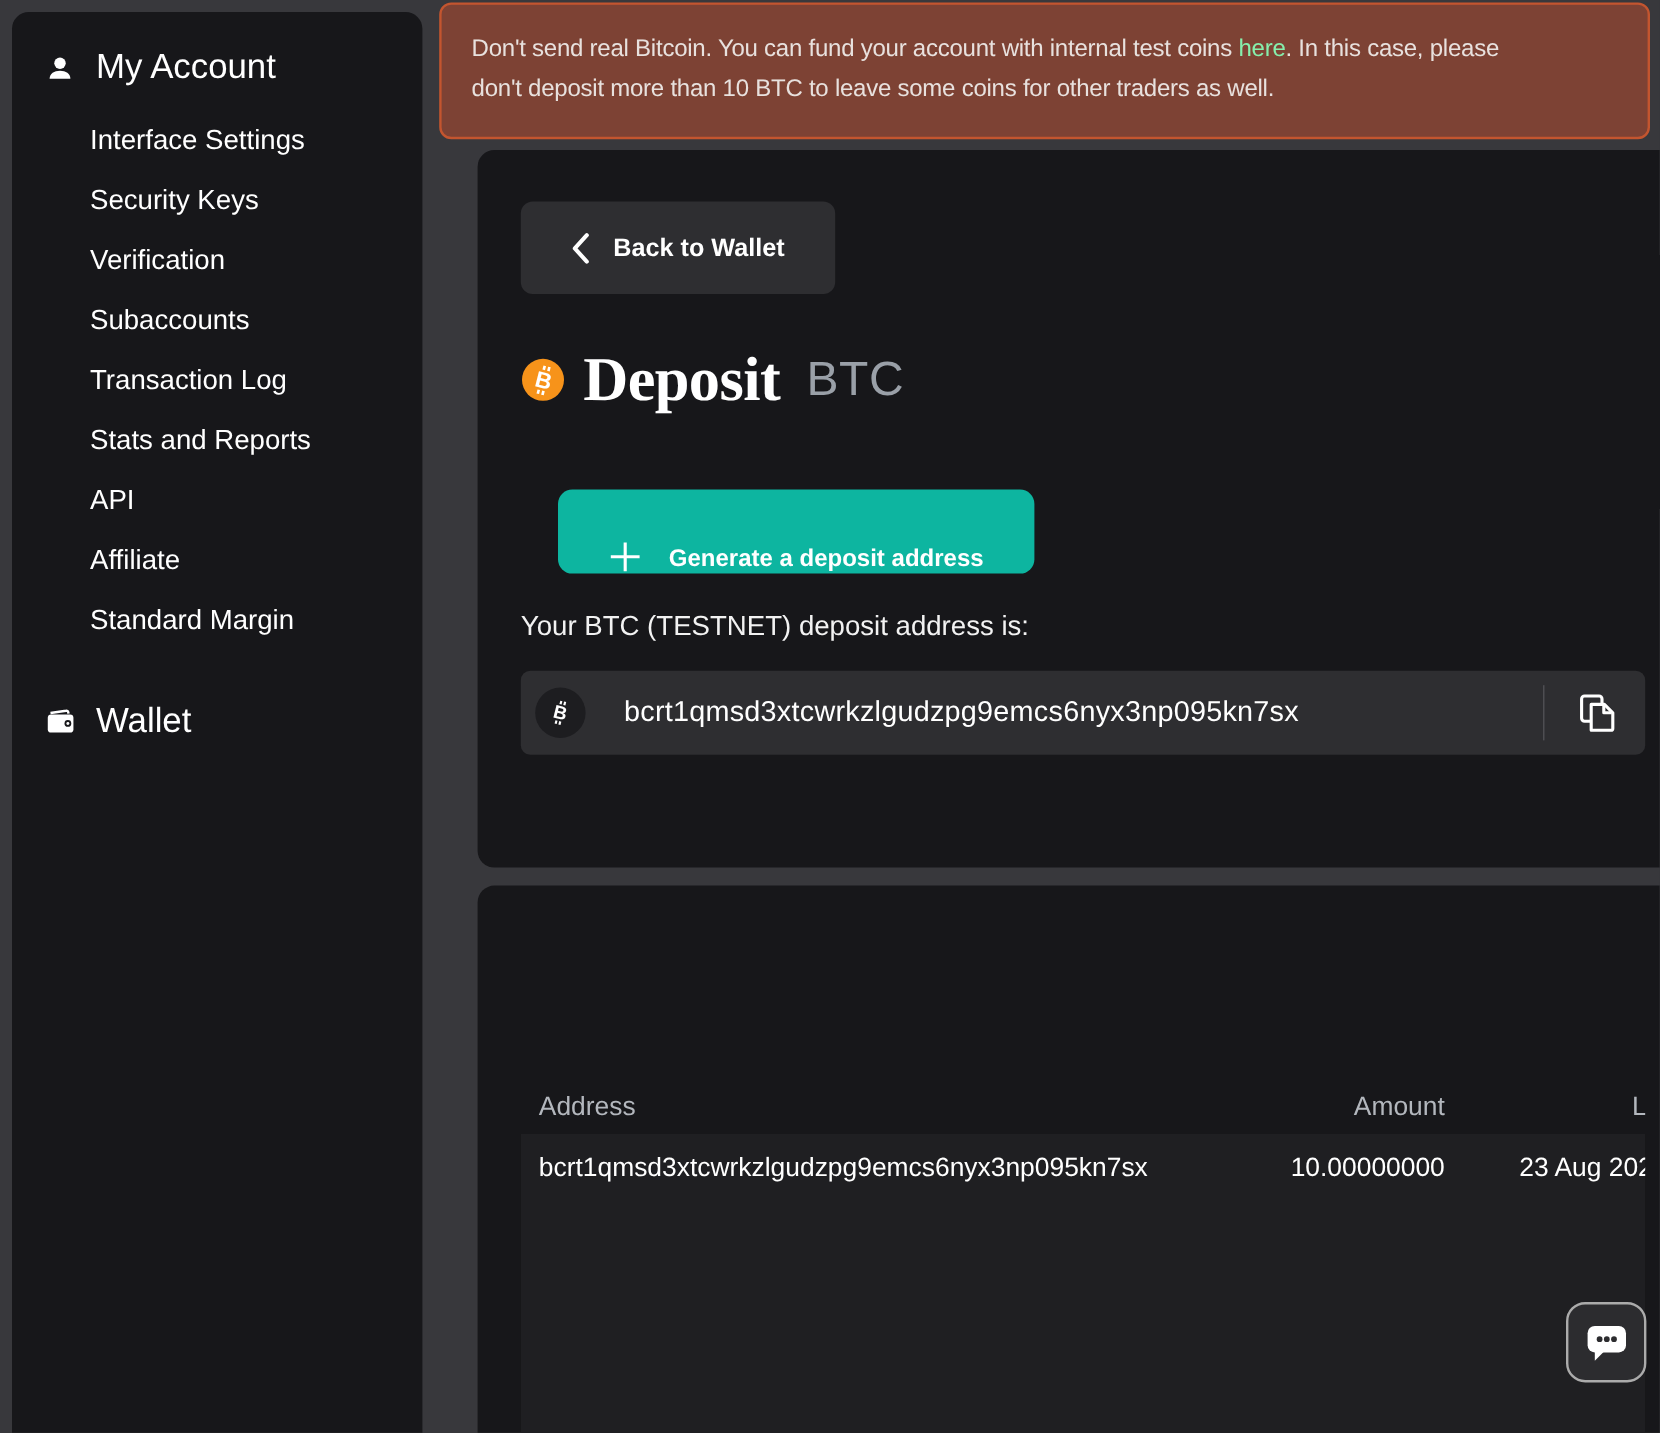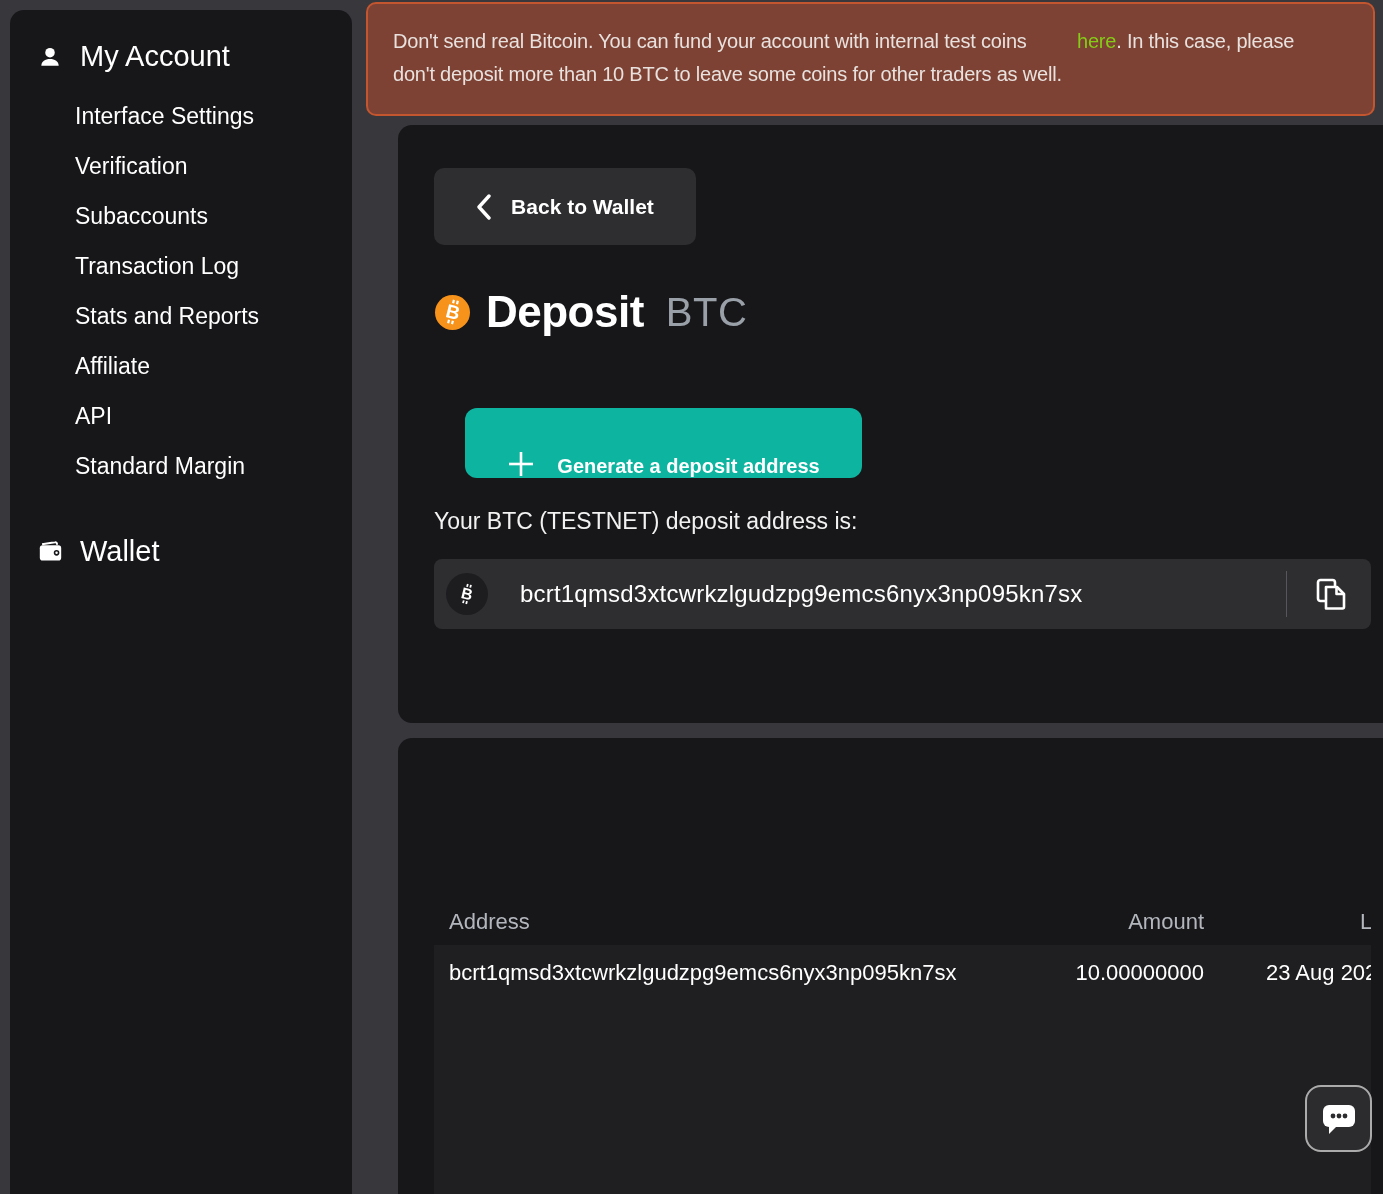--- a/index.html
+++ b/index.html
@@ -24,37 +24,37 @@
   .side-items { padding:18px 0 0 65px; }
   .side-item { line-height:50px; font-size:23px; color:#ffffff; cursor:pointer; white-space:nowrap; }
   .wallet-header { margin-top:14px; }
   
   .banner {
     position:absolute; left:366px; top:2px; width:1009px; height:114px;
     background:#7d4234; border:2px solid #c3552f; border-radius:10px;
     padding:21px 25px; font-size:20px; line-height:33px; color:#e8e1de;
     letter-spacing:-0.2px;
   }
-  .banner .link { color:#84cc16; cursor:pointer;margin-left:45px; }
+  .banner .link { color:#86efac; cursor:pointer; }
   
   .card { background:#17171a; border-radius:14px; position:absolute; left:366px; width:1009px;margin-left:32px; }
   .card1 { top:125px; height:598px; }
   .back-btn {
     position:absolute; left:36px; top:43px; width:262px; height:77px;
     background:#2e2e31; border-radius:10px;
     display:flex; align-items:center; justify-content:center; gap:20px;
     font-size:21px; font-weight:bold; color:#fff; cursor:pointer;
   }
   .deposit-heading { position:absolute; left:37px; top:162px; display:flex; align-items:center; gap:16px; }
   .btc-badge {
     width:35px; height:35px; border-radius:50%; background:#f7931a;
     display:flex; align-items:center; justify-content:center; flex:0 0 auto;
   }
   .btc-glyph { transform:rotate(14deg); }
-  .deposit-title { font-size:44px; font-weight:bold; color:#fff; letter-spacing:-0.5px; }
+  .deposit-title { font-size:52px; font-weight:bold; color:#fff; letter-spacing:-0.5px;font-family:Liberation Serif, serif; }
   .deposit-suffix { font-size:40px; color:#9aa0a8; margin-left:6px; letter-spacing:0.5px; }
   .gen-btn {
     position:absolute; left:67px; top:283px; width:397px; height:70px;
     background:#0db5a0; border-radius:12px;
     display:flex; align-items:flex-end; justify-content:center; gap:22px;
     font-size:20px; font-weight:bold; color:#fff; cursor:pointer;
   }
   .addr-label { position:absolute; left:36px; top:383px; font-size:23px; color:#f2f2f2; }
   .addr-box {
     position:absolute; left:36px; top:434px; width:937px; height:70px;
@@ -98,26 +98,27 @@
     <span class="icon">
       <svg width="26" height="26" viewBox="0 0 24 24">
           <circle cx="12" cy="8" r="4.4" fill="#fff"></circle>
           <path d="M4 20c0-4 3.6-6.2 8-6.2s8 2.2 8 6.2z" fill="#fff"></path>
         </svg>
     </span>
     <span>My Account</span>
   </div>
   <div class="side-items">
     <div class="side-item">Interface Settings</div>
+    <div class="side-item">Security Keys</div>
     <div class="side-item">Verification</div>
     <div class="side-item">Subaccounts</div>
     <div class="side-item">Transaction Log</div>
     <div class="side-item">Stats and Reports</div>
+    <div class="side-item">API</div>
     <div class="side-item">Affiliate</div>
-    <div class="side-item">API</div>
     <div class="side-item">Standard Margin</div>
   </div>
   <div class="side-header wallet-header">
     <span class="icon">
       <svg width="27" height="27" viewBox="0 0 24 24">
         <path d="M4.5 5.5 L16 3.8 a1.4 1.4 0 0 1 1.7 1.2 l0.1 1" fill="none" stroke="#fff" stroke-width="1.8"></path>
         <rect x="2.5" y="6.5" width="19" height="13.5" rx="2.5" fill="#fff"></rect>
         <circle cx="17.4" cy="13.2" r="2.5" fill="#17171a"></circle>
         <circle cx="17.4" cy="13.2" r="1.1" fill="#fff"></circle>
       </svg>

